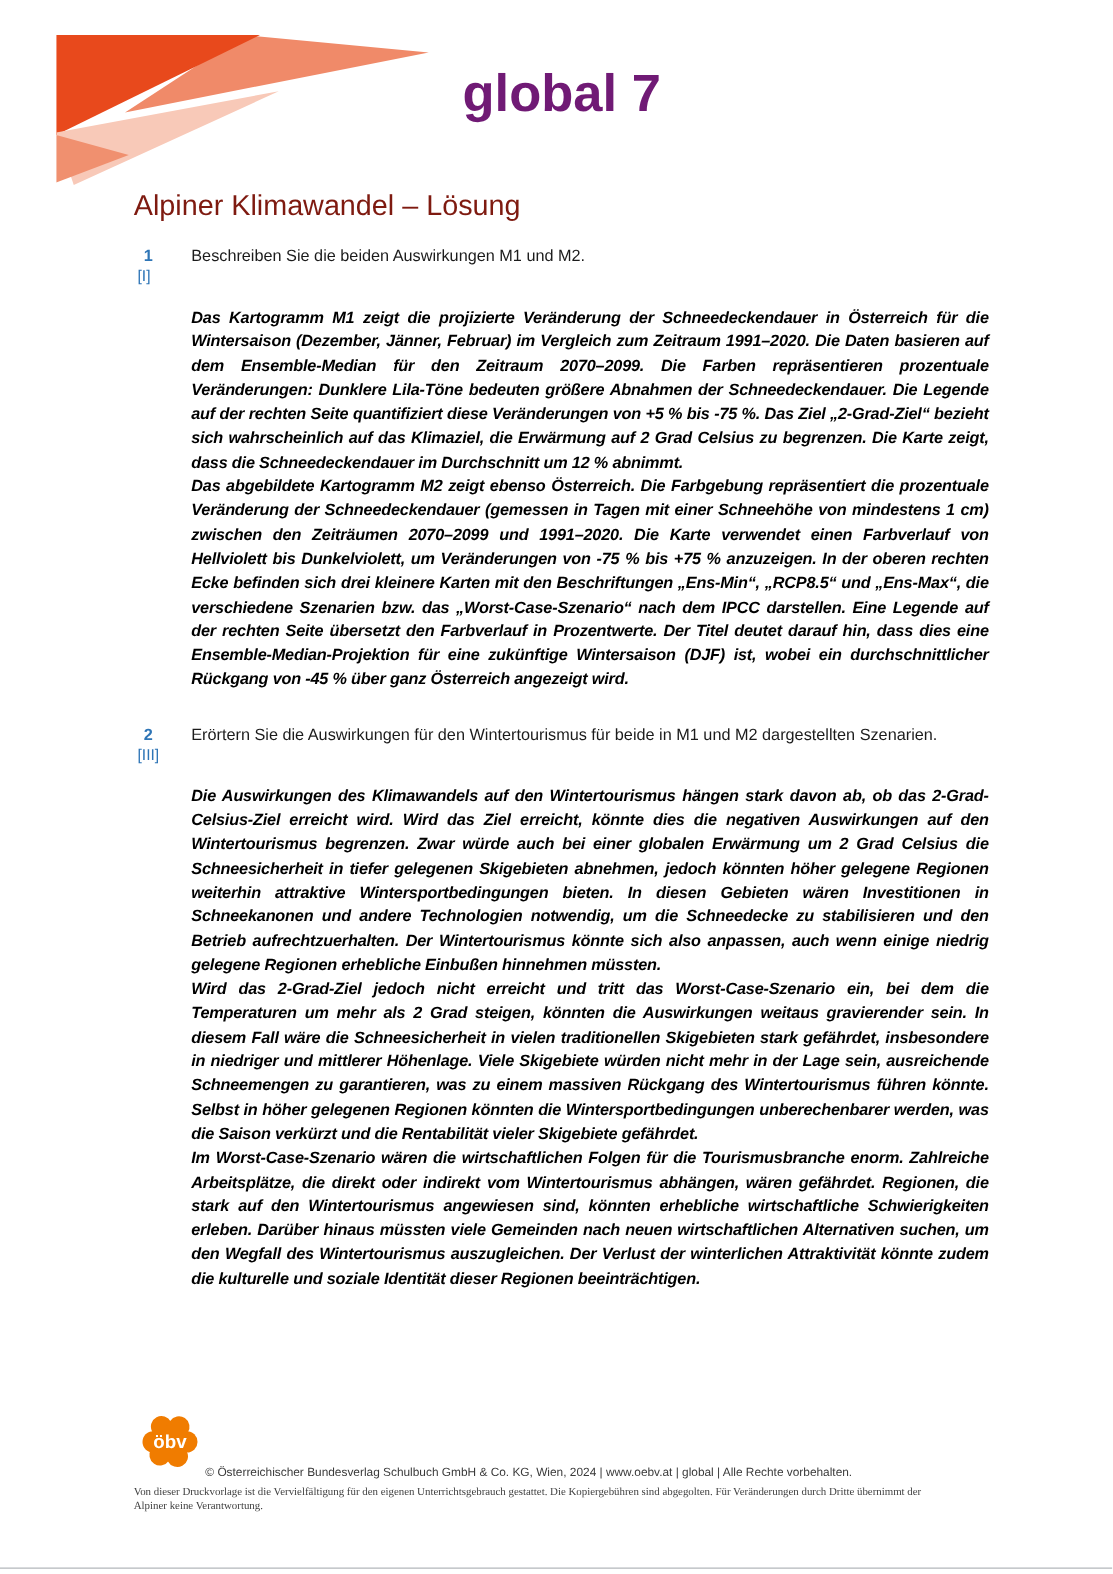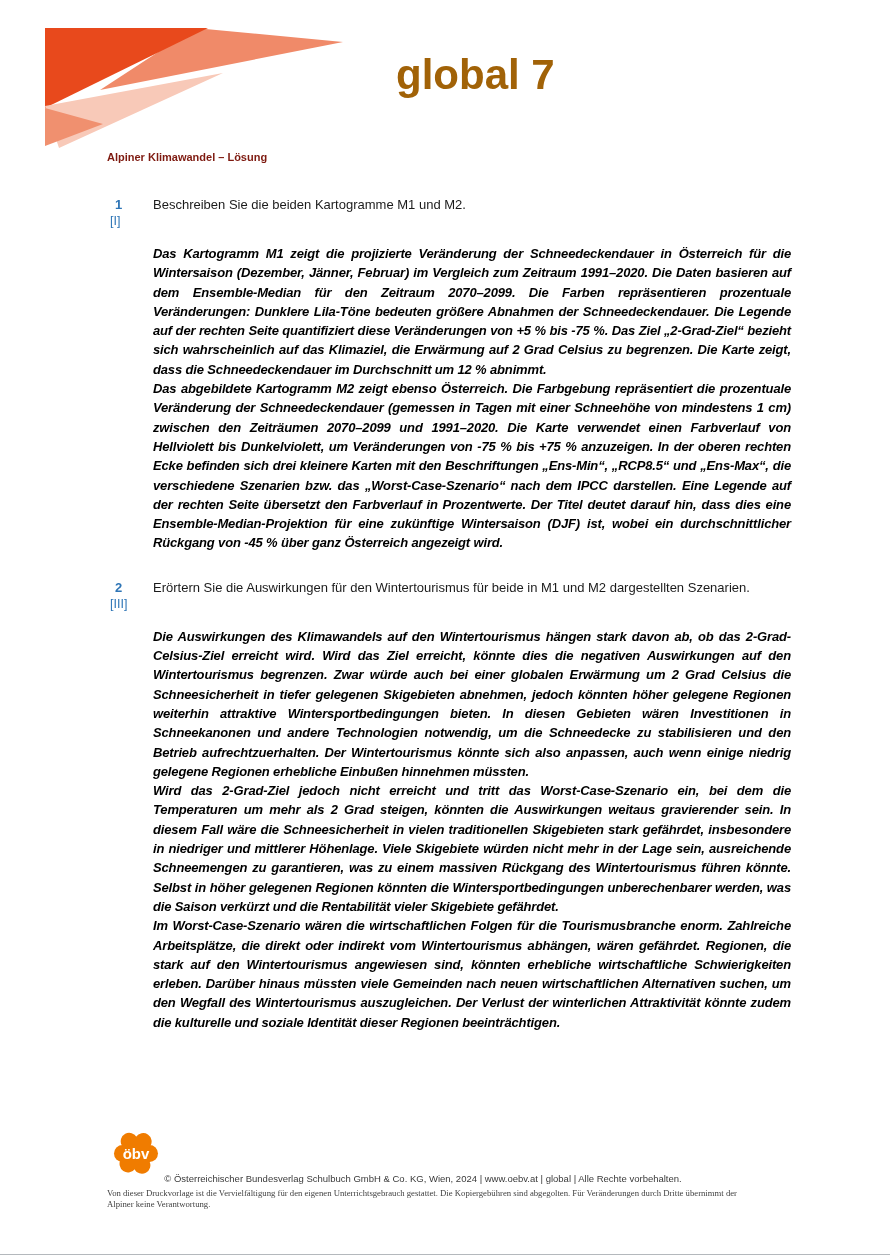--- a/index.html
+++ b/index.html
@@ -9,27 +9,27 @@
     height:1259px;
     background:#ffffff;
     font-family:"Liberation Sans","DejaVu Sans",sans-serif;
     overflow:hidden;
   }
   
   .swoosh{position:absolute;left:45px;top:28px;}
   
   .book-title{
     position:absolute;left:370px;top:54px;
-    font-size:42px;font-weight:700;color:#a16207;
-    letter-spacing:0px;line-height:1;margin-left:26px;
+    font-size:42px;font-weight:700;color:#701a75;
+    letter-spacing:0px;line-height:1;
   }
   
   .page-heading{
     position:absolute;left:107px;top:151px;
-    font-size:11px;font-weight:700;color:#7e1a10;
+    font-size:23px;font-weight:400;color:#7e1a10;
   }
   
   .content{position:absolute;left:107px;top:196px;width:684px;}
   .q-block{margin-bottom:26px;}
   .q-head{display:flex;align-items:flex-start;}
   .q-gutter{width:46px;flex:0 0 46px;color:#2e75b6;font-weight:700;font-size:13px;}
   .q-num{padding-left:8px;line-height:17px;}
   .q-level{padding-left:3px;font-weight:400;font-size:12.5px;line-height:16px;}
   .q-text{flex:1;font-size:13px;color:#1b1b1b;line-height:17px;}
   .answer{
@@ -69,21 +69,21 @@
   <div class="page-heading">Alpiner Klimawandel – Lösung</div>
 
   <div class="content">
 
     <div class="q-block">
       <div class="q-head">
         <div class="q-gutter">
           <div class="q-num">1</div>
           <div class="q-level">[I]</div>
         </div>
-        <div class="q-text">Beschreiben Sie die beiden Kartogramme M1 und M2.</div>
+        <div class="q-text">Beschreiben Sie die beiden Auswirkungen M1 und M2.</div>
       </div>
       <div class="answer">
           <p>Das Kartogramm M1 zeigt die projizierte Veränderung der Schneedeckendauer in Österreich für die Wintersaison (Dezember, Jänner, Februar) im Vergleich zum Zeitraum 1991–2020. Die Daten basieren auf dem Ensemble-Median für den Zeitraum 2070–2099. Die Farben repräsentieren prozentuale Veränderungen: Dunklere Lila-Töne bedeuten größere Abnahmen der Schneedeckendauer. Die Legende auf der rechten Seite quantifiziert diese Veränderungen von +5 % bis -75 %. Das Ziel „2-Grad-Ziel“ bezieht sich wahrscheinlich auf das Klimaziel, die Erwärmung auf 2 Grad Celsius zu begrenzen. Die Karte zeigt, dass die Schneedeckendauer im Durchschnitt um 12 % abnimmt.</p>
           <p>Das abgebildete Kartogramm M2 zeigt ebenso Österreich. Die Farbgebung repräsentiert die prozentuale Veränderung der Schneedeckendauer (gemessen in Tagen mit einer Schneehöhe von mindestens 1 cm) zwischen den Zeiträumen 2070–2099 und 1991–2020. Die Karte verwendet einen Farbverlauf von Hellviolett bis Dunkelviolett, um Veränderungen von -75 % bis +75 % anzuzeigen. In der oberen rechten Ecke befinden sich drei kleinere Karten mit den Beschriftungen „Ens-Min“, „RCP8.5“ und „Ens-Max“, die verschiedene Szenarien bzw. das „Worst-Case-Szenario“ nach dem IPCC darstellen. Eine Legende auf der rechten Seite übersetzt den Farbverlauf in Prozentwerte. Der Titel deutet darauf hin, dass dies eine Ensemble-Median-Projektion für eine zukünftige Wintersaison (DJF) ist, wobei ein durchschnittlicher Rückgang von -45 % über ganz Österreich angezeigt wird.</p>
         </div>
     </div>
 
     <div class="q-block">
       <div class="q-head">
         <div class="q-gutter">

